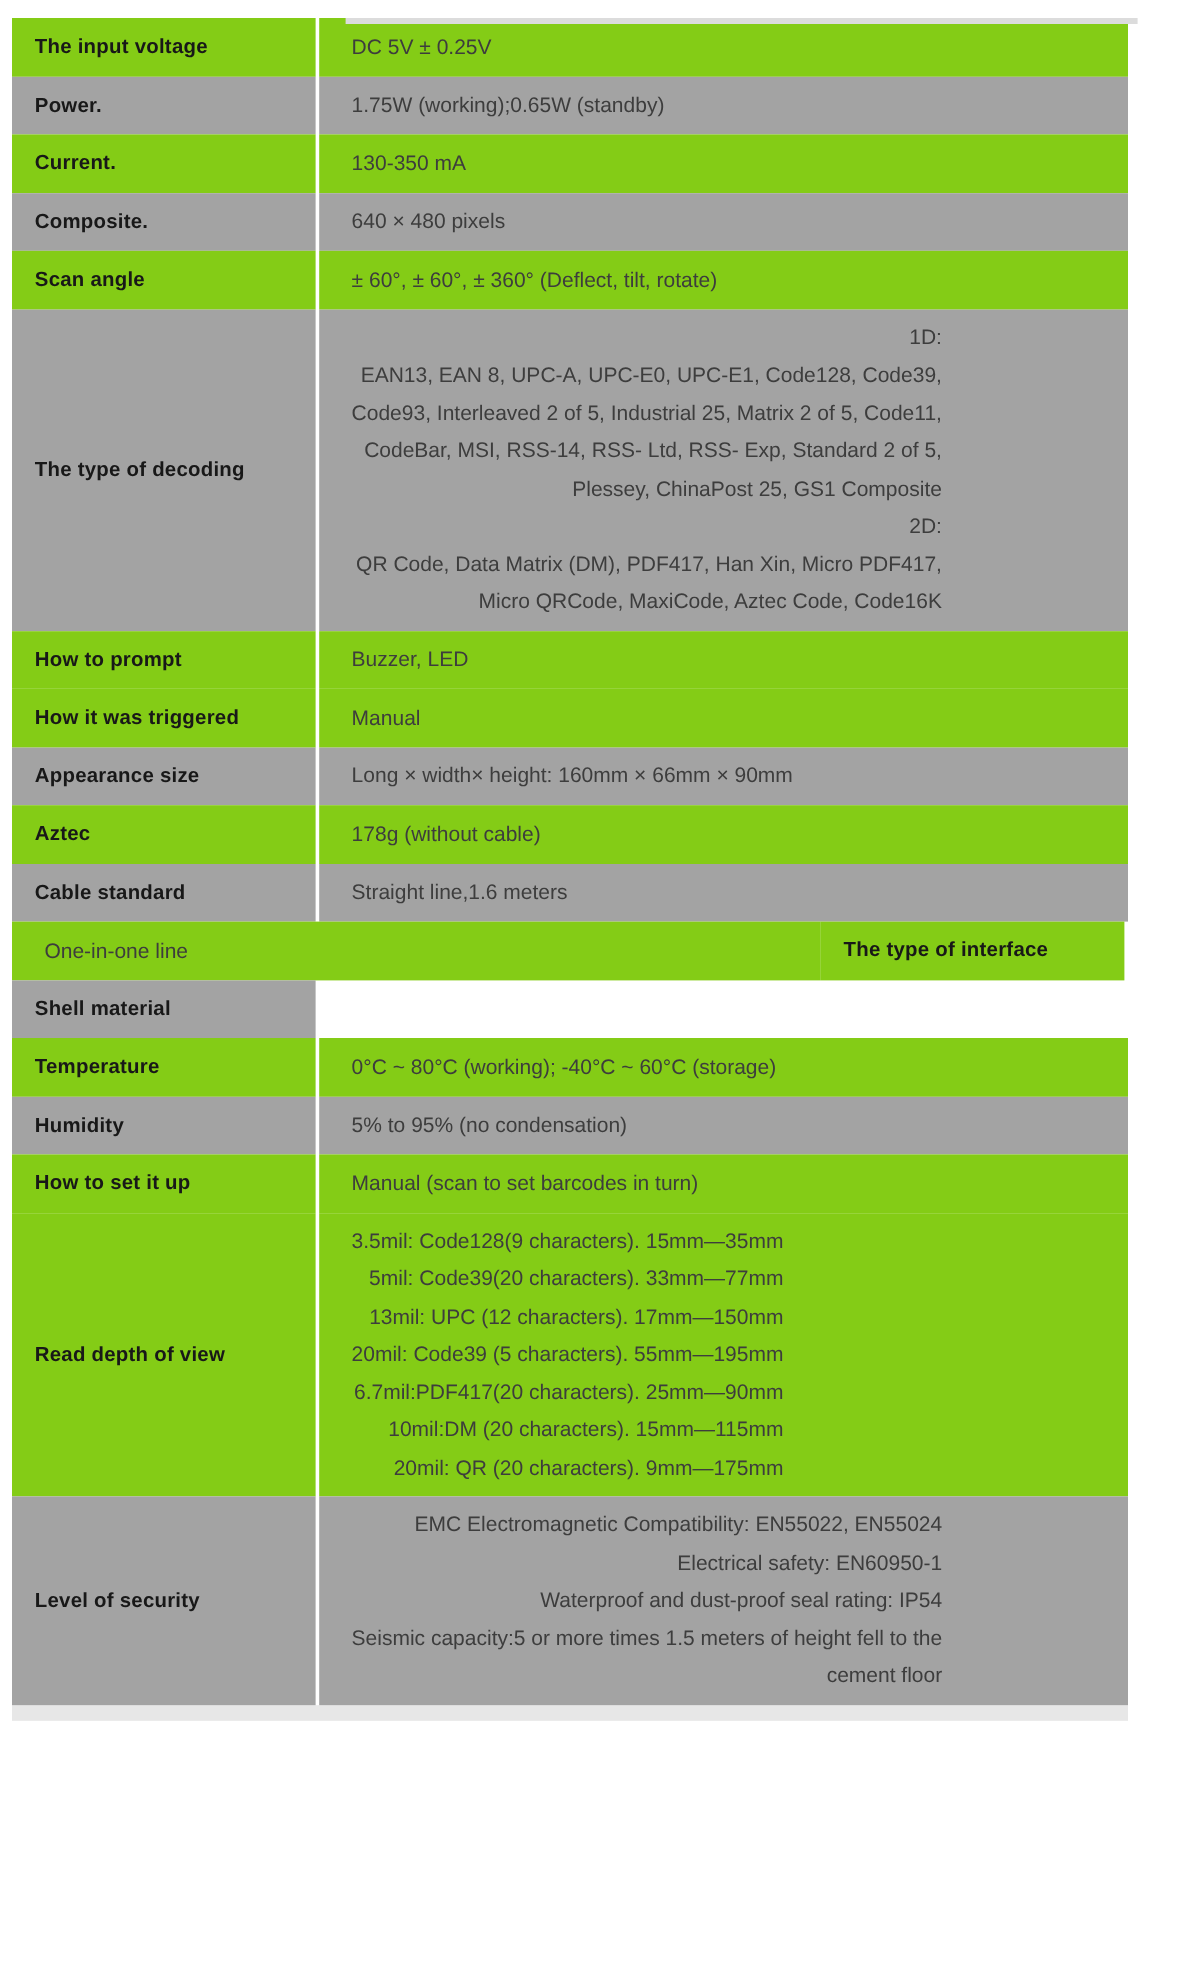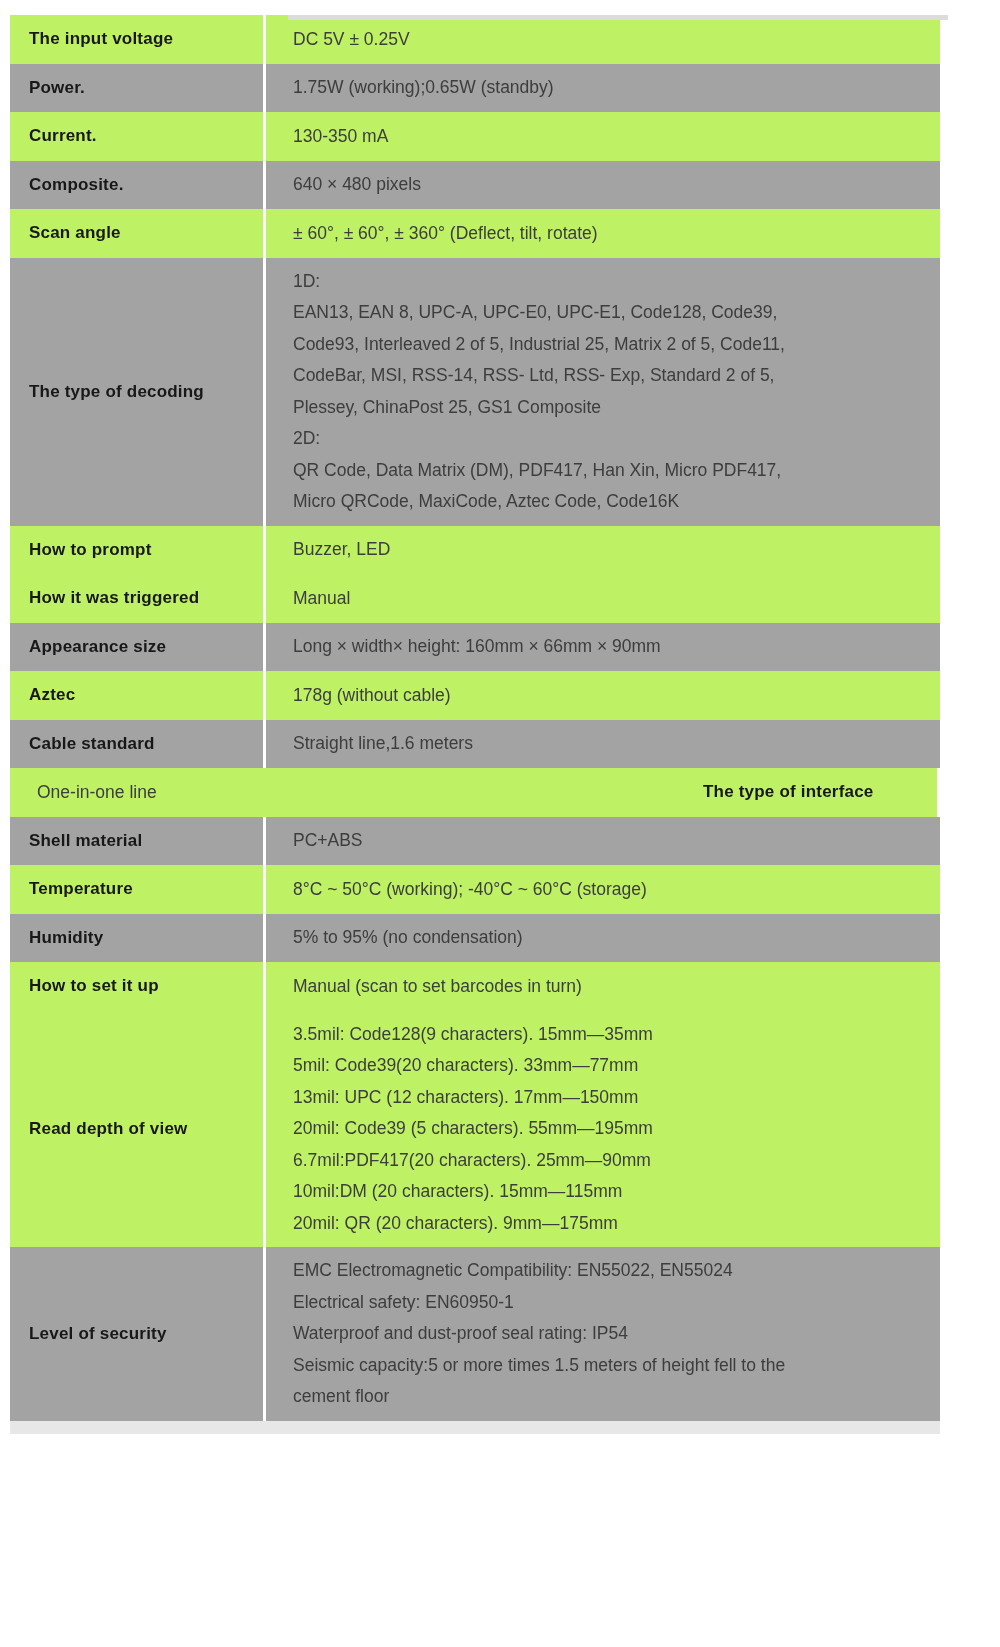--- a/index.html
+++ b/index.html
@@ -41,24 +41,25 @@
   }
   .value {
     flex: 1;
     display: flex;
     align-items: center;
     padding: 8px 12px 8px 27px;
     font-size: 17.5px;
     color: #3d3d3d;
     line-height: 31.5px;
     white-space: pre-line;
+    text-align: right;
   }
   .row.gray .label,
   .row.gray .value {
-    background: #bef264;
+    background: #84cc16;
   }
   .row.white .label,
   .row.white .value {
     background: #a3a3a3;
   }
   .artifact-top {
     position: absolute;
     top: 15px;
     left: 288px;
     width: 660px;
@@ -142,26 +143,25 @@
       <div class="cell value">Straight line,1.6 meters</div>
     </div>
 
     <div class="row gray">
       <div class="cell value">One-in-one line</div>
       <div class="cell label">The type of interface</div>
     </div>
 
     <div class="row white">
       <div class="cell label">Shell material</div>
-      <div class="cell value">PC+ABS</div>
     </div>
 
     <div class="row gray">
       <div class="cell label">Temperature</div>
-      <div class="cell value">8°C ~ 50°C (working); -40°C ~ 60°C (storage)</div>
+      <div class="cell value">0°C ~ 80°C (working); -40°C ~ 60°C (storage)</div>
     </div>
 
     <div class="row white">
       <div class="cell label">Humidity</div>
       <div class="cell value">5% to 95% (no condensation)</div>
     </div>
 
     <div class="row gray">
       <div class="cell label">How to set it up</div>
       <div class="cell value">Manual (scan to set barcodes in turn)</div>

